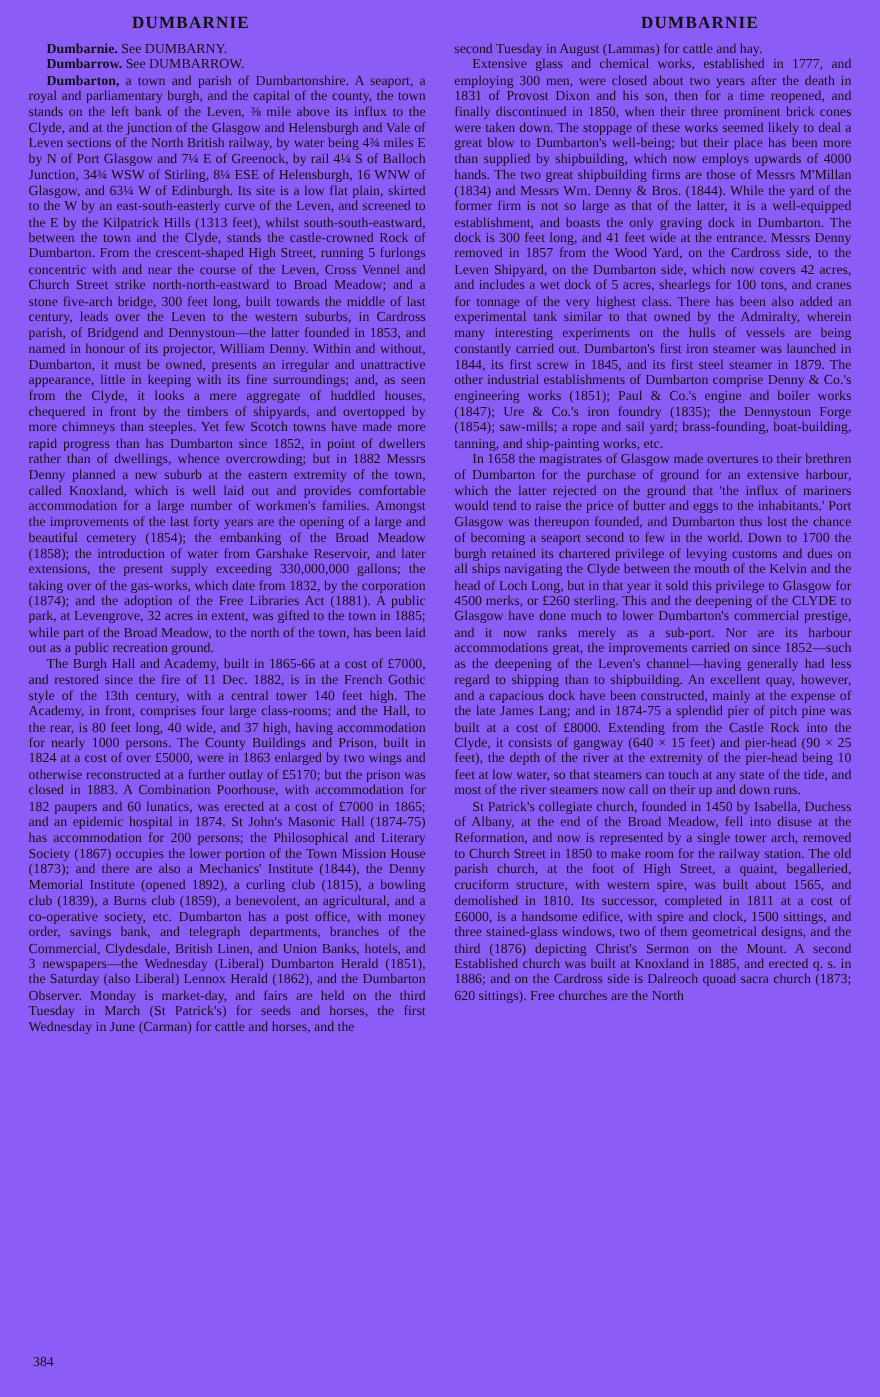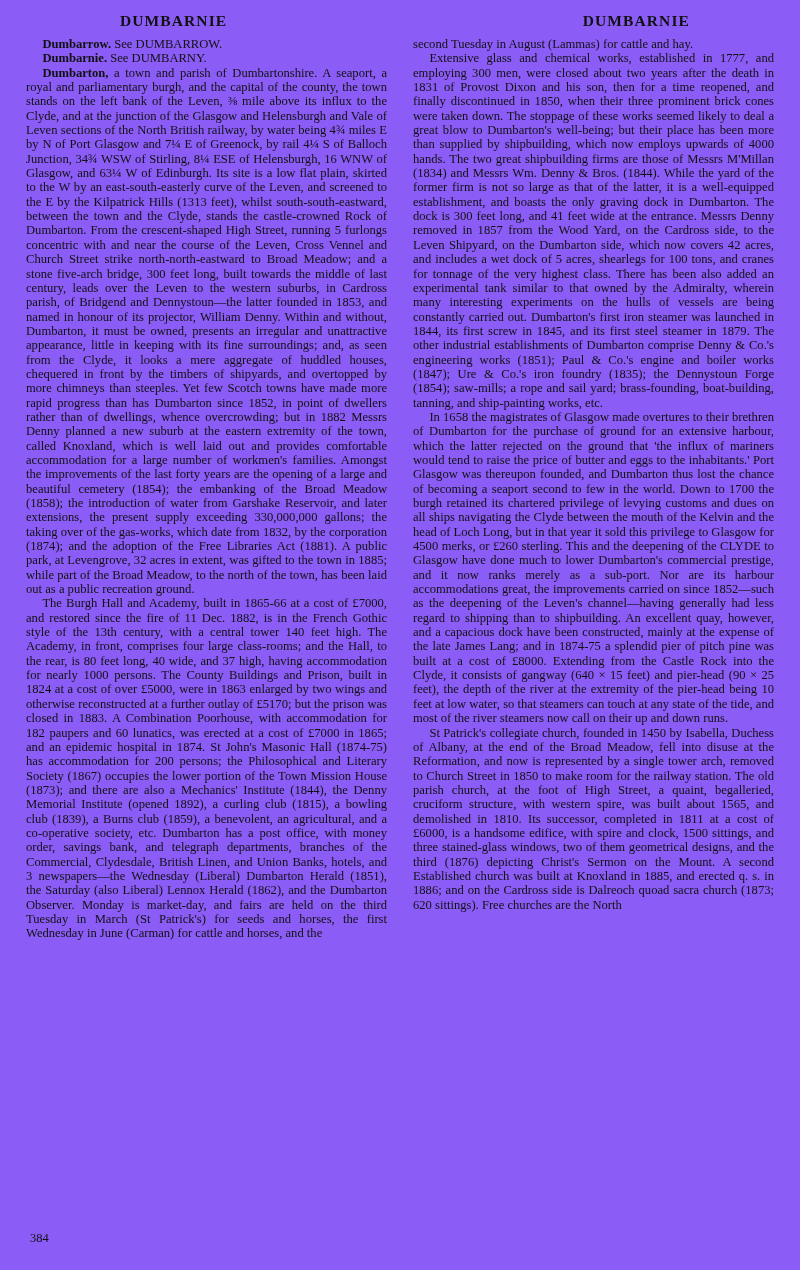--- a/index.html
+++ b/index.html
@@ -75,22 +75,22 @@
 <div class="page">
 
   <div class="running-heads">
     <div class="running-head rh-left">DUMBARNIE</div>
     <div class="running-head rh-right">DUMBARNIE</div>
   </div>
 
   <div class="columns">
 
     <div class="col left">
+      <p><span class="entry-head">Dumbarnie.</span><span>  See DUMBARNY.</span></p>
       <p><span class="entry-head">Dumbarrow.</span><span>  See DUMBARROW.</span></p>
-      <p><span class="entry-head">Dumbarnie.</span><span>  See DUMBARNY.</span></p>
       <p><span class="entry-head">Dumbarton,</span><span> a town and parish of Dumbartonshire. A seaport, a royal and parliamentary burgh, and the capital of the county, the town stands on the left bank of the Leven, ⅜ mile above its influx to the Clyde, and at the junction of the Glasgow and Helensburgh and Vale of Leven sections of the North British railway, by water being 4¾ miles E by N of Port Glasgow and 7¼ E of Greenock, by rail 4¼ S of Balloch Junction, 34¾ WSW of Stirling, 8¼ ESE of Helensburgh, 16 WNW of Glasgow, and 63¼ W of Edinburgh.  Its site is a low flat plain, skirted to the W by an east-south-easterly curve of the Leven, and screened to the E by the Kilpatrick Hills (1313 feet), whilst south-south-eastward, between the town and the Clyde, stands the castle-crowned Rock of Dumbarton.  From the crescent-shaped High Street, running 5 furlongs concentric with and near the course of the Leven, Cross Vennel and Church Street strike north-north-eastward to Broad Meadow; and a stone five-arch bridge, 300 feet long, built towards the middle of last century, leads over the Leven to the western suburbs, in Cardross parish, of Bridgend and Dennystoun—the latter founded in 1853, and named in honour of its projector, William Denny.  Within and without, Dumbarton, it must be owned, presents an irregular and unattractive appearance, little in keeping with its fine surroundings; and, as seen from the Clyde, it looks a mere aggregate of huddled houses, chequered in front by the timbers of shipyards, and overtopped by more chimneys than steeples.  Yet few Scotch towns have made more rapid progress than has Dumbarton since 1852, in point of dwellers rather than of dwellings, whence overcrowding; but in 1882 Messrs Denny planned a new suburb at the eastern extremity of the town, called Knoxland, which is well laid out and provides comfortable accommodation for a large number of workmen's families.  Amongst the improvements of the last forty years are the opening of a large and beautiful cemetery (1854); the embanking of the Broad Meadow (1858); the introduction of water from Garshake Reservoir, and later extensions, the present supply exceeding 330,000,000 gallons; the taking over of the gas-works, which date from 1832, by the corporation (1874); and the adoption of the Free Libraries Act (1881).  A public park, at Levengrove, 32 acres in extent, was gifted to the town in 1885; while part of the Broad Meadow, to the north of the town, has been laid out as a public recreation ground.</span></p>
       <p>The Burgh Hall and Academy, built in 1865-66 at a cost of £7000, and restored since the fire of 11 Dec. 1882, is in the French Gothic style of the 13th century, with a central tower 140 feet high.  The Academy, in front, comprises four large class-rooms; and the Hall, to the rear, is 80 feet long, 40 wide, and 37 high, having accommodation for nearly 1000 persons.  The County Buildings and Prison, built in 1824 at a cost of over £5000, were in 1863 enlarged by two wings and otherwise reconstructed at a further outlay of £5170; but the prison was closed in 1883.  A Combination Poorhouse, with accommodation for 182 paupers and 60 lunatics, was erected at a cost of £7000 in 1865; and an epidemic hospital in 1874.  St John's Masonic Hall (1874-75) has accommodation for 200 persons; the Philosophical and Literary Society (1867) occupies the lower portion of the Town Mission House (1873); and there are also a Mechanics' Institute (1844), the Denny Memorial Institute (opened 1892), a curling club (1815), a bowling club (1839), a Burns club (1859), a benevolent, an agricultural, and a co-operative society, etc.  Dumbarton has a post office, with money order, savings bank, and telegraph departments, branches of the Commercial, Clydesdale, British Linen, and Union Banks, hotels, and 3 newspapers—the Wednesday (Liberal) Dumbarton Herald (1851), the Saturday (also Liberal) Lennox Herald (1862), and the Dumbarton Observer.  Monday is market-day, and fairs are held on the third Tuesday in March (St Patrick's) for seeds and horses, the first Wednesday in June (Carman) for cattle and horses, and the</p>
     </div>
 
     <div class="col right">
       <p class="noindent">second Tuesday in August (Lammas) for cattle and hay.</p>
       <p>Extensive glass and chemical works, established in 1777, and employing 300 men, were closed about two years after the death in 1831 of Provost Dixon and his son, then for a time reopened, and finally discontinued in 1850, when their three prominent brick cones were taken down.   The stoppage of these works seemed likely to deal a great blow to Dumbarton's well-being; but their place has been more than supplied by shipbuilding, which now employs upwards of 4000 hands.  The two great shipbuilding firms are those of Messrs M'Millan (1834) and Messrs Wm. Denny &amp; Bros. (1844).  While the yard of the former firm is not so large as that of the latter, it is a well-equipped establishment, and boasts the only graving dock in Dumbarton.  The dock is 300 feet long, and 41 feet wide at the entrance.  Messrs Denny removed in 1857 from the Wood Yard, on the Cardross side, to the Leven Shipyard, on the Dumbarton side, which now covers 42 acres, and includes a wet dock of 5 acres, shearlegs for 100 tons, and cranes for tonnage of the very highest class.  There has been also added an experimental tank similar to that owned by the Admiralty, wherein many interesting experiments on the hulls of vessels are being constantly carried out.   Dumbarton's first iron steamer was launched in 1844, its first screw in 1845, and its first steel steamer in 1879.   The other industrial establishments of Dumbarton comprise Denny &amp; Co.'s engineering works (1851); Paul &amp; Co.'s engine and boiler works (1847); Ure &amp; Co.'s iron foundry (1835); the Dennystoun Forge (1854); saw-mills; a rope and sail yard; brass-founding, boat-building, tanning, and ship-painting works, etc.</p>
       <p>In 1658 the magistrates of Glasgow made overtures to their brethren of Dumbarton for the purchase of ground for an extensive harbour, which the latter rejected on the ground that 'the influx of mariners would tend to raise the price of butter and eggs to the inhabitants.'  Port Glasgow was thereupon founded, and Dumbarton thus lost the chance of becoming a seaport second to few in the world.  Down to 1700 the burgh retained its chartered privilege of levying customs and dues on all ships navigating the Clyde between the mouth of the Kelvin and the head of Loch Long, but in that year it sold this privilege to Glasgow for 4500 merks, or £260 sterling.  This and the deepening of the CLYDE to Glasgow have done much to lower Dumbarton's commercial prestige, and it now ranks merely as a sub-port.  Nor are its harbour accommodations great, the improvements carried on since 1852—such as the deepening of the Leven's channel—having generally had less regard to shipping than to shipbuilding.  An excellent quay, however, and a capacious dock have been constructed, mainly at the expense of the late James Lang; and in 1874-75 a splendid pier of pitch pine was built at a cost of £8000.  Extending from the Castle Rock into the Clyde, it consists of gangway (640 × 15 feet) and pier-head (90 × 25 feet), the depth of the river at the extremity of the pier-head being 10 feet at low water, so that steamers can touch at any state of the tide, and most of the river steamers now call on their up and down runs.</p>
       <p>St Patrick's collegiate church, founded in 1450 by Isabella, Duchess of Albany, at the end of the Broad Meadow, fell into disuse at the Reformation, and now is represented by a single tower arch, removed to Church Street in 1850 to make room for the railway station.  The old parish church, at the foot of High Street, a quaint, begalleried, cruciform structure, with western spire, was built about 1565, and demolished in 1810.  Its successor, completed in 1811 at a cost of £6000, is a handsome edifice, with spire and clock, 1500 sittings, and three stained-glass windows, two of them geometrical designs, and the third (1876) depicting Christ's Sermon on the Mount.  A second Established church was built at Knoxland in 1885, and erected q. s. in 1886; and on the Cardross side is Dalreoch quoad sacra church (1873; 620 sittings).  Free churches are the North</p>
     </div>

